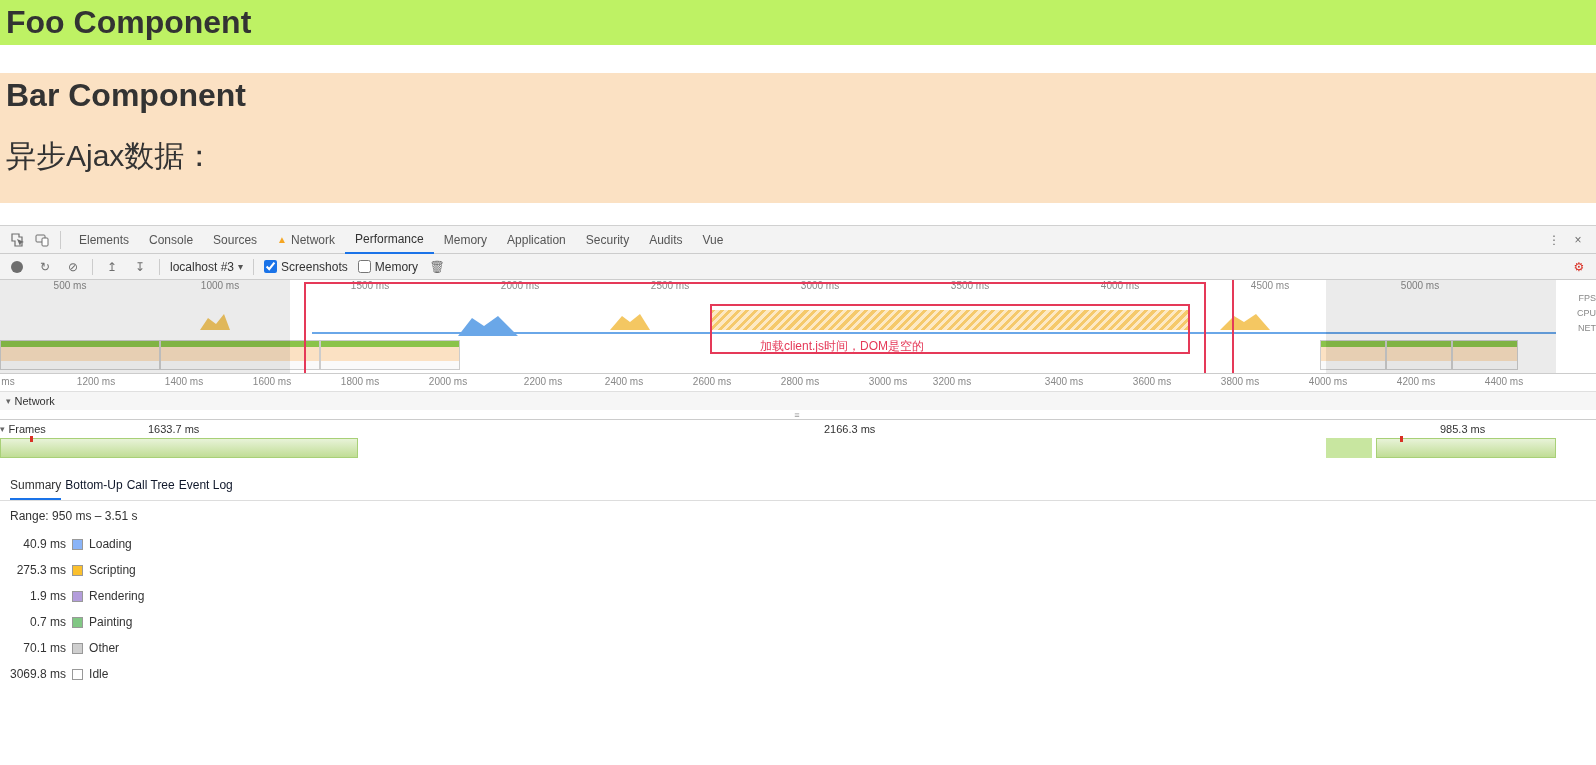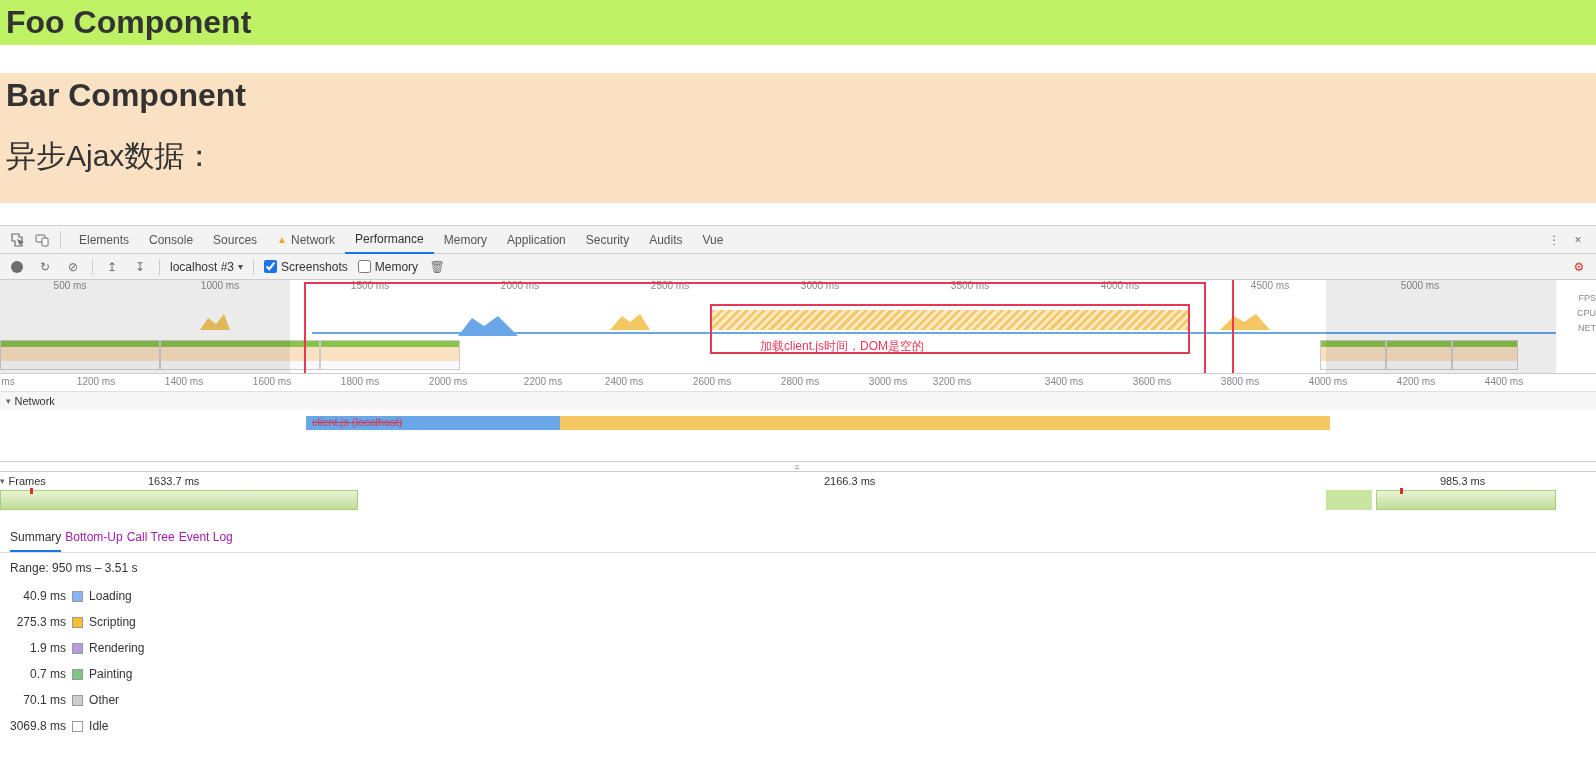--- a/index.html
+++ b/index.html
@@ -72,21 +72,21 @@
 .frames-body { height:34px; position:relative; }
 .frames-head { display:flex; align-items:center; height:18px; font-size:11px; position:relative; }
 .frames-head::before { content:"▾"; font-size:9px; color:#666; margin-right:4px; }
 .frames-head .f-time { position:absolute; font-size:11px; color:#333; }
 .frames-body .frame { position:absolute; top:0; height:20px; }
 .frames-body .frame .f-thumb { height:20px; border:1px solid #a8d077; background:linear-gradient(#e8f3d8,#c0dd95); }
 .frames-body .frame .redbar { position:absolute; top:-2px; width:3px; height:6px; background:#d93025; }
 
 
 .summary-tabs { display:flex; gap:4px; padding:6px 10px 0; border-bottom:1px solid #ddd; font-size:12px; }
-.summary-tabs .stab { padding-bottom:6px; cursor:pointer; color:#a21caf; }
+.summary-tabs .stab { padding-bottom:6px; cursor:pointer; color:#0f172a; }
 .summary-tabs .stab.active { color:#333; border-bottom:2px solid #1a73e8; }
 
 .summary-body { display:flex; gap:30px; padding:10px; align-items:flex-start; }
 .range { padding:8px 10px 4px; font-size:12px; }
 .donut { width:110px; height:110px; position:relative; }
 .donut svg { width:110px; height:110px; transform:rotate(-90deg); }
 .donut .center { position:absolute; inset:0; display:flex; align-items:center; justify-content:center; font-size:12px; }
 .legend { display:grid; grid-template-columns: auto auto auto; gap:12px 6px; font-size:12px; align-items:center; }
 .legend .val { text-align:right; }
 .legend .sw { width:11px; height:11px; border:1px solid #999; }
@@ -254,25 +254,20 @@
         <div class="tick" style="left: 1064px;">3400 ms</div>
         <div class="tick" style="left: 1152px;">3600 ms</div>
         <div class="tick" style="left: 1240px;">3800 ms</div>
         <div class="tick" style="left: 1328px;">4000 ms</div>
         <div class="tick" style="left: 1416px;">4200 ms</div>
         <div class="tick" style="left: 1504px;">4400 ms</div>
       </div>
     <div class="section-head">
         <span>Network</span>
       </div>
-    <div class="net-body">
-      <div class="req1"></div>
-      <div class="req1-label">client.js (localhost)</div>
-      <div class="req2"></div>
-    </div>
     <div class="grab">≡</div>
 
     <div class="frames-head">
       <span>Frames</span>
       <span class="f-time" style="left:148px">1633.7 ms</span>
       <span class="f-time" style="left:824px">2166.3 ms</span>
       <span class="f-time" style="left:1440px">985.3 ms</span>
     </div>
     <div class="frames-body">
       <div class="frame" style="left:0; width:358px">

